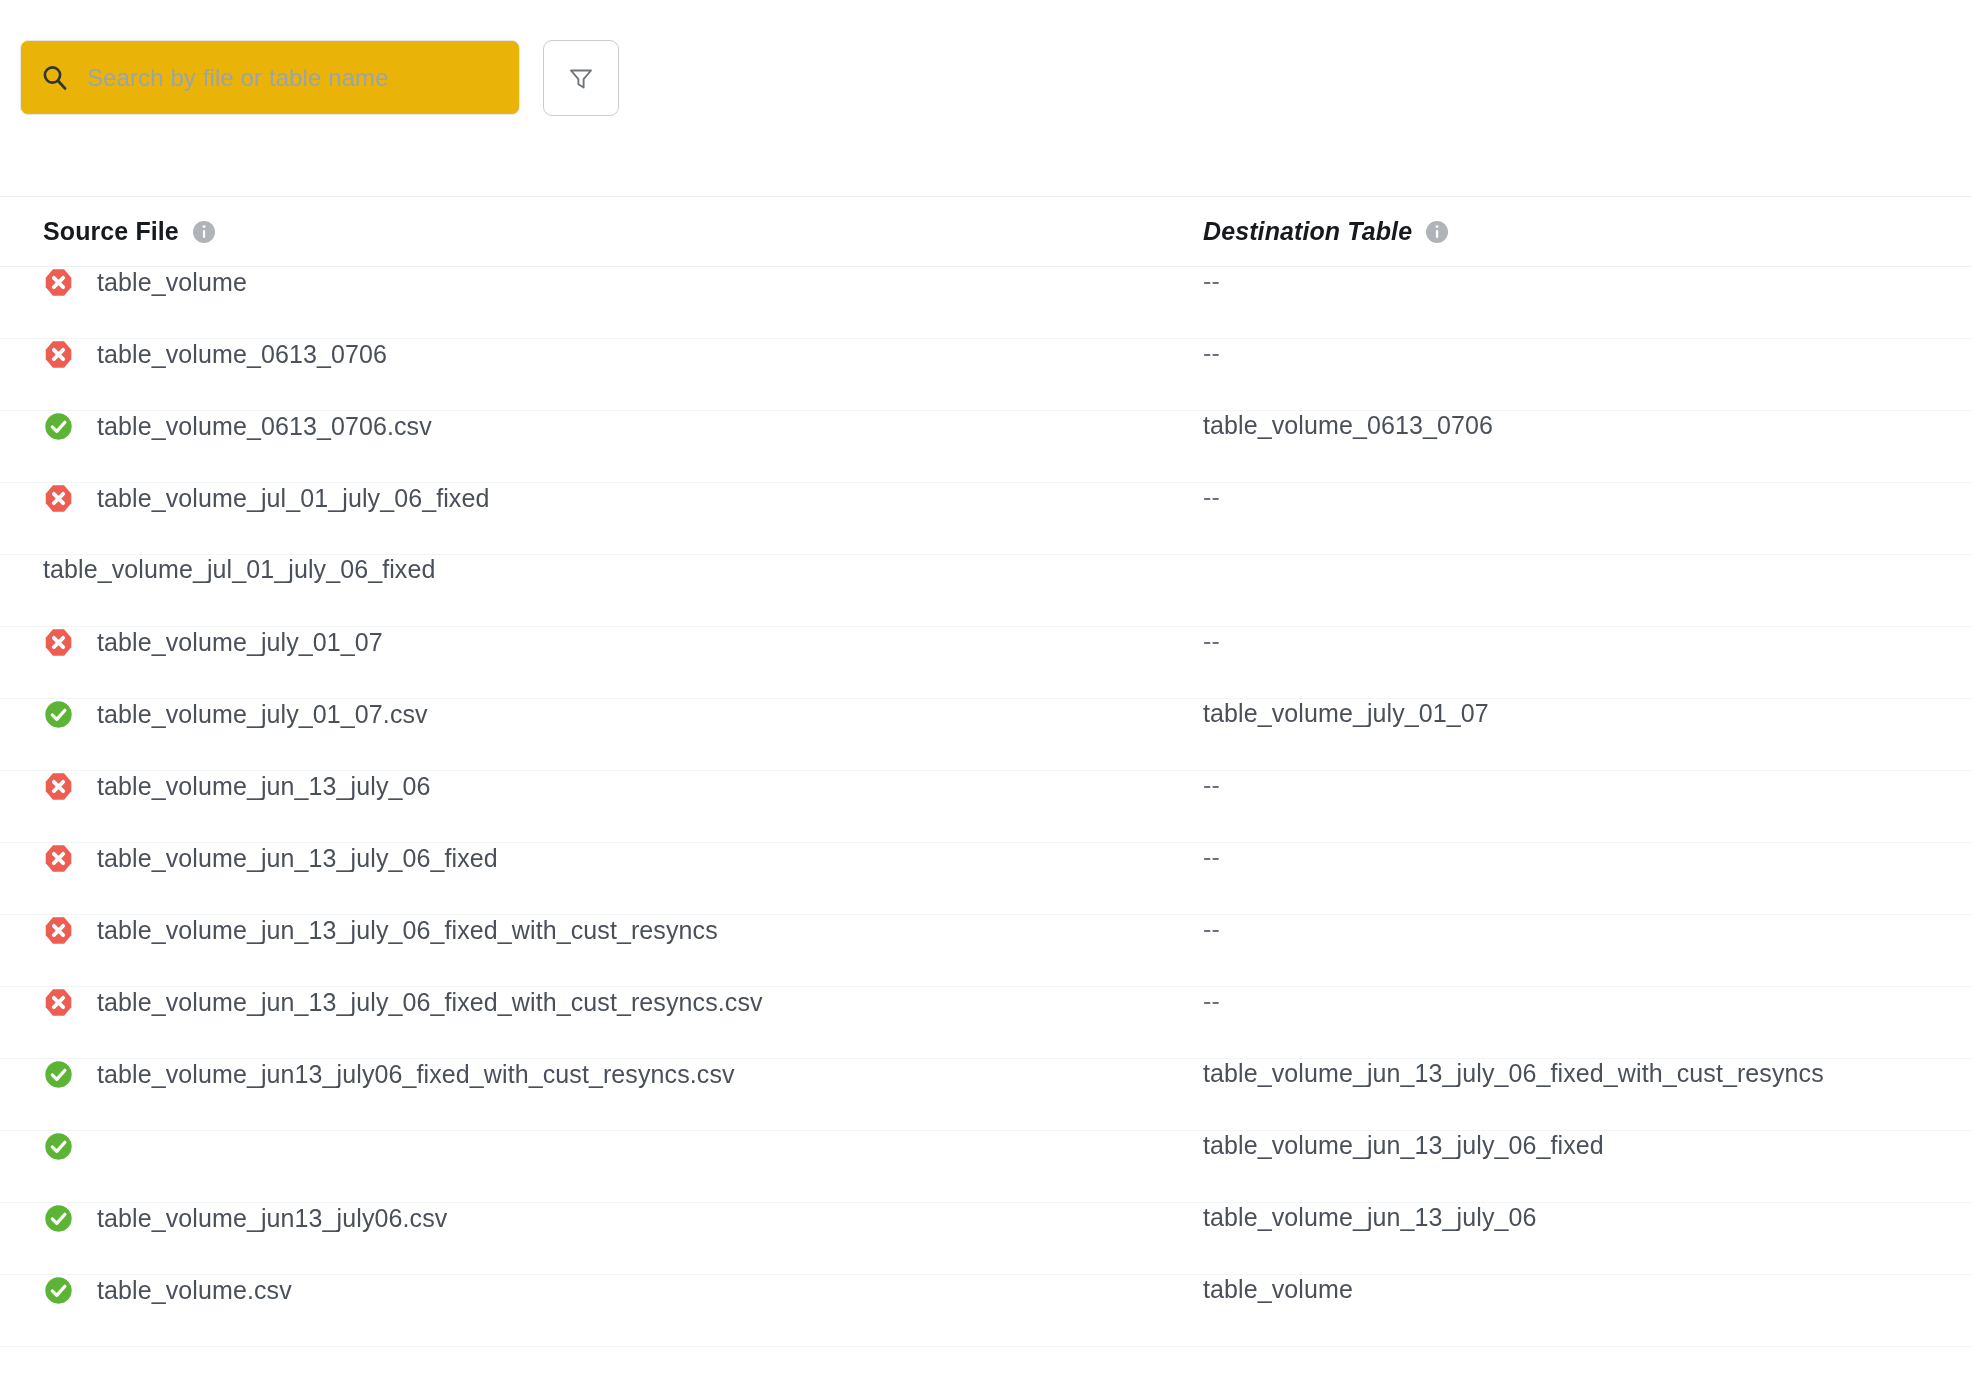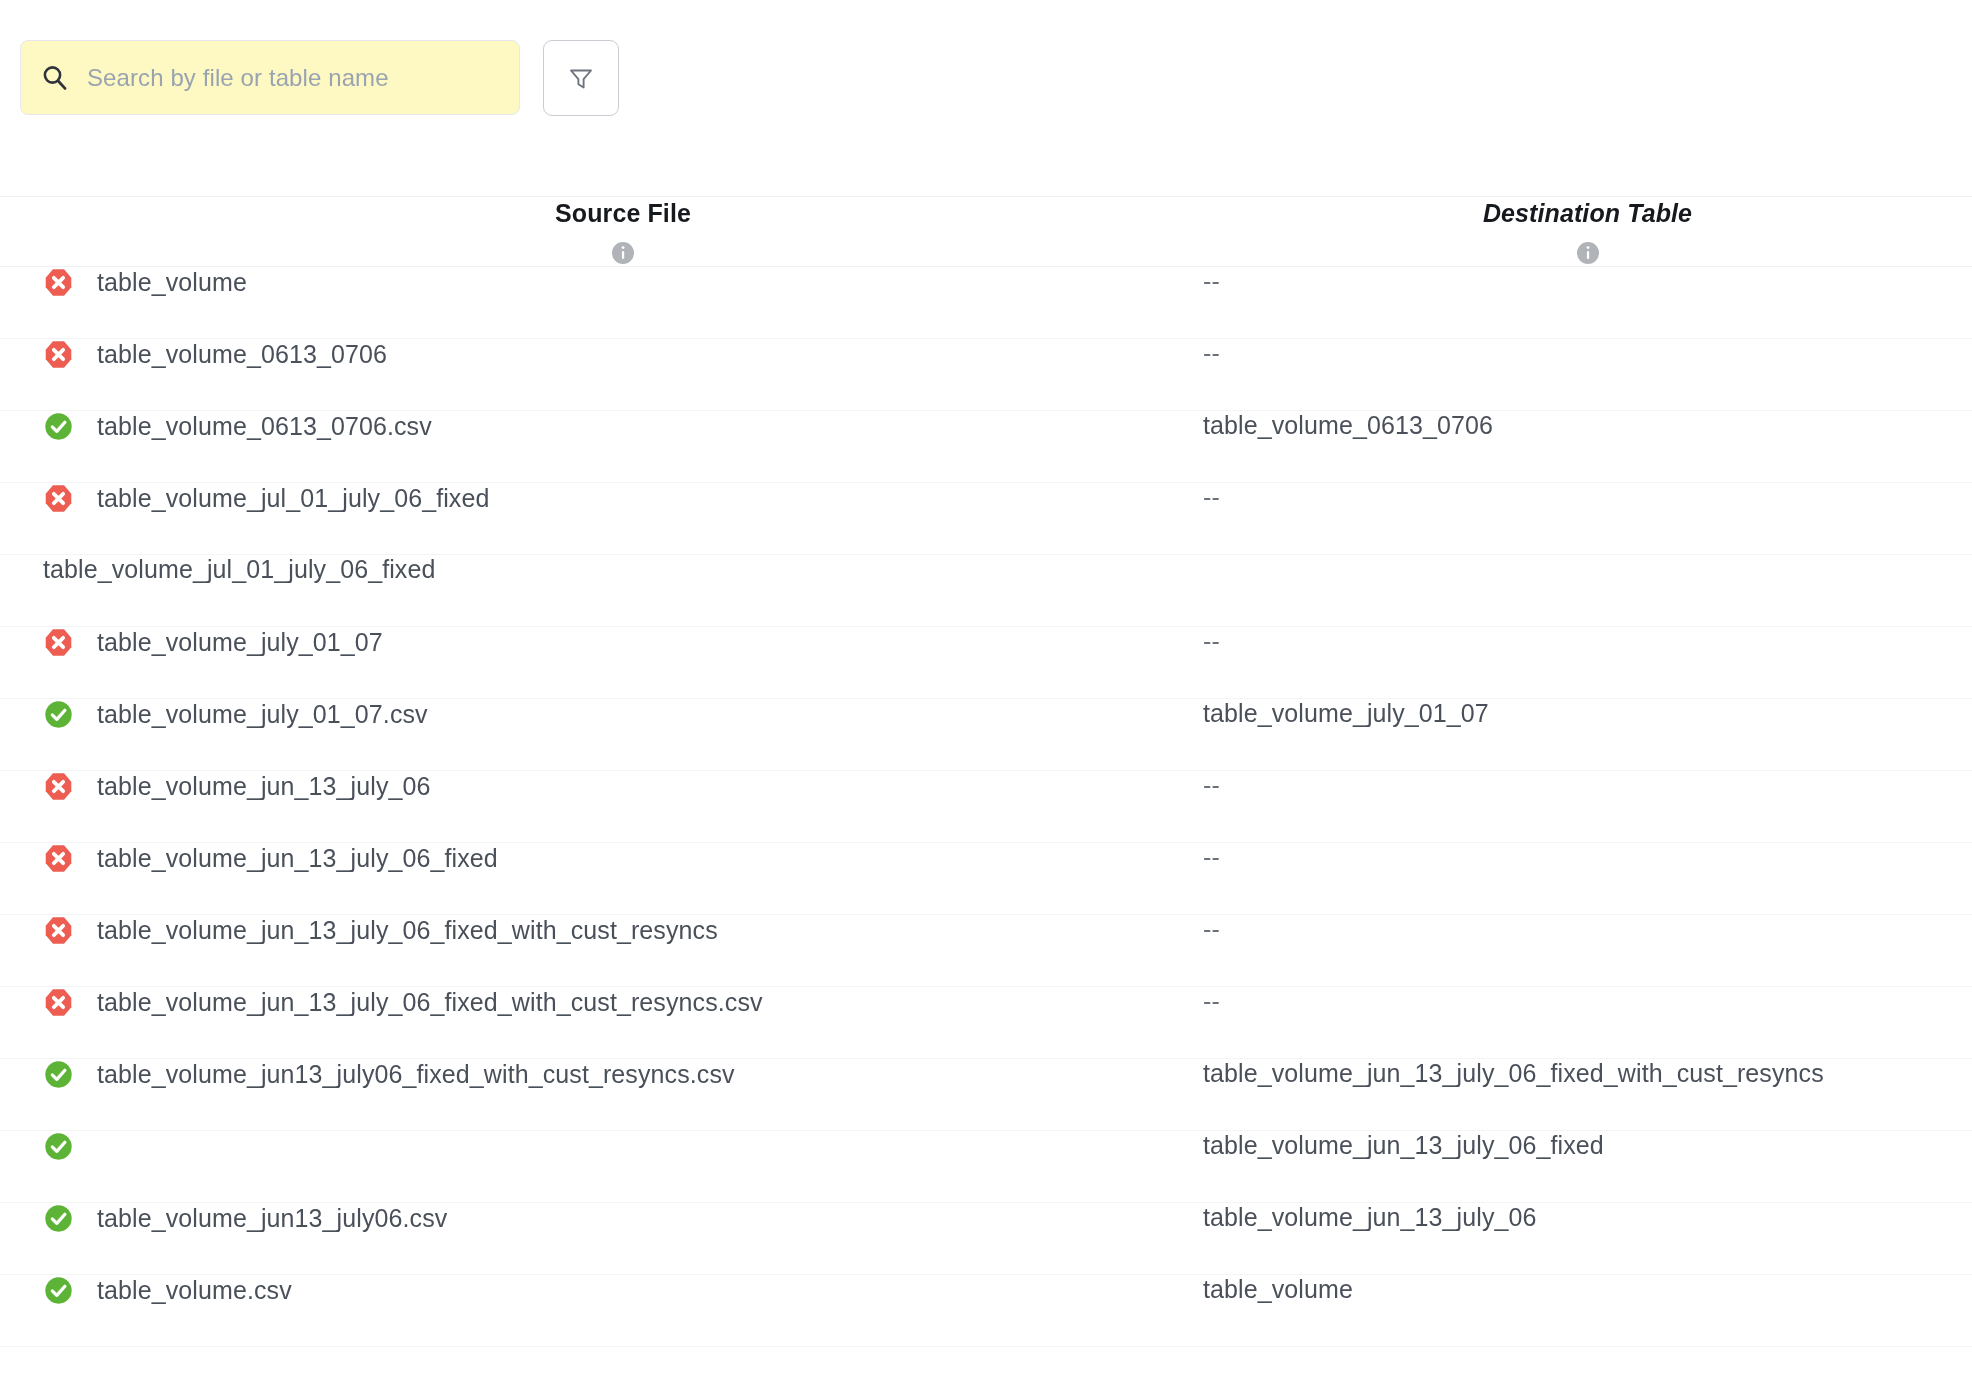--- a/index.html
+++ b/index.html
@@ -28,21 +28,21 @@
     display: flex;
     align-items: flex-start;
     gap: 23px;
   }
 
   .search-box {
     width: 500px;
     height: 75px;
     border: 1.5px solid #e6e8eb;
     border-radius: 8px;
-    background: #fef9c3;
+    background: #eab308;
     display: flex;
     align-items: center;
     padding: 0 20px;
     gap: 18px;
   }
 
   .search-icon {
     flex: 0 0 auto;
     width: 28px;
     height: 28px;
@@ -136,21 +136,20 @@
   }
 
   .th {
     display: flex;
     align-items: center;
     gap: 13px;
     font-size: 25px;
     font-weight: bold;
     color: #16191d;
     letter-spacing: 0.1px;
-    flex-direction: column;
   }
 
   .th.col-source { width: 1160px; }
   .th.col-dest   { flex: 1 1 auto; font-style: italic; }
 
   .info-icon {
     width: 24px;
     height: 24px;
     display: block;
     flex: 0 0 auto;

